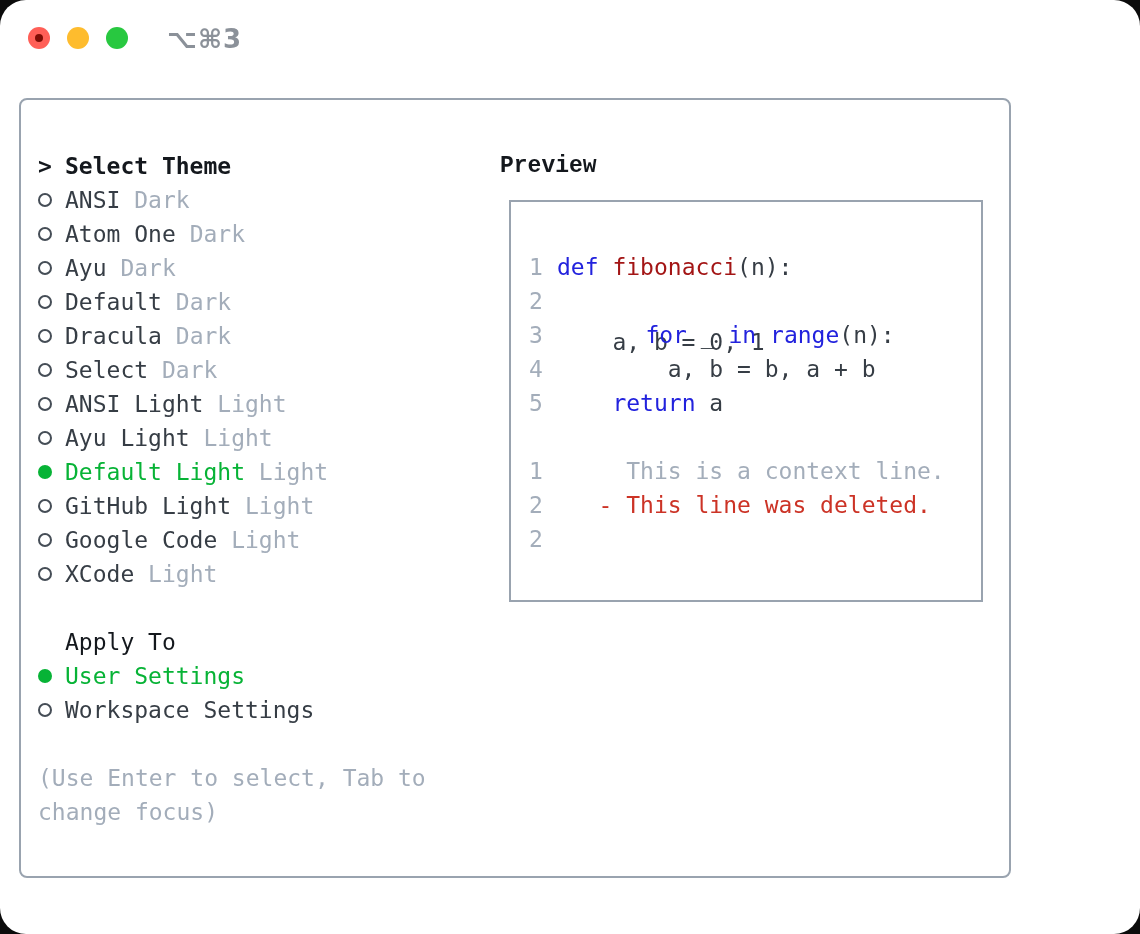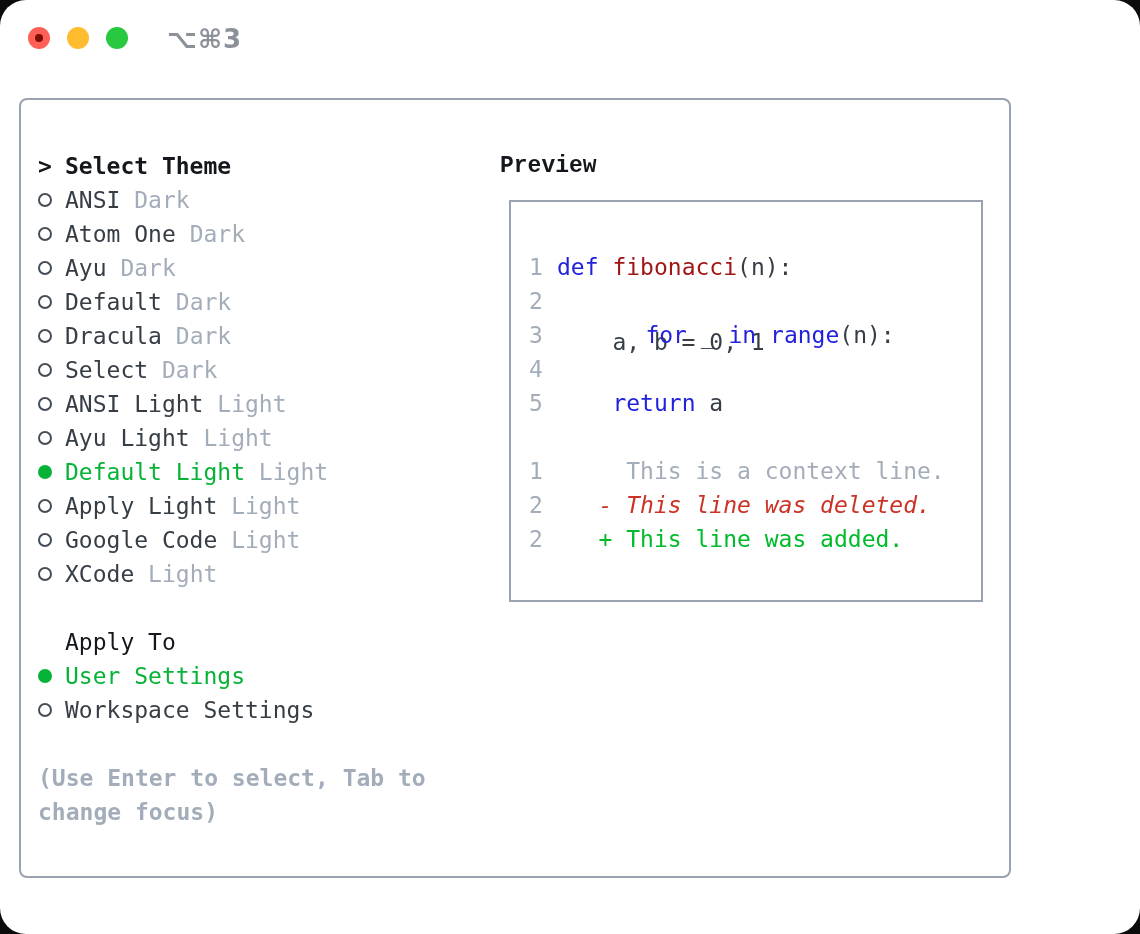--- a/index.html
+++ b/index.html
@@ -31,21 +31,21 @@
   .row{height:34px;display:flex;align-items:center;white-space:pre;}
   .row.header{font-weight:bold;color:var(--heading);}
   .row.subheader{color:var(--heading);text-align:center;}
   .marker{width:27px;display:flex;align-items:center;}
   .prompt{font-weight:bold;color:var(--heading);}
   .circle{width:14px;height:14px;border-radius:50%;border:2px solid #454d56;box-sizing:border-box;}
   .circle.filled{background:var(--accent_green);border:none;}
   .row.selected .label{color:var(--accent_green);}
   .variant{color:var(--muted);}
   .spacer{height:34px;}
-  .help-line{height:34px;line-height:34px;color:var(--muted);white-space:pre;font-weight:bold;}
+  .help-line{height:34px;line-height:34px;color:var(--muted);white-space:pre;}
   .preview-title{
     position:absolute;left:500px;top:149px;height:34px;line-height:34px;
     font-size:23px;font-weight:bold;color:var(--heading);font-family:Liberation Mono, monospace;
   }
   .preview-box{
     position:absolute;left:509px;top:200px;width:474px;height:402px;
     border:2px solid var(--border);box-sizing:border-box;
     padding:48px 0 0 18px;overflow:hidden;background:#fff;
   }
   .code-line{height:34px;line-height:34px;font-size:23px;white-space:pre;display:flex;}
@@ -72,21 +72,21 @@
     <div id="theme-list">
         <div class="row theme-row"><span class="marker"><span class="circle"></span></span><span class="label">ANSI</span><span class="variant"> Dark</span></div>
         <div class="row theme-row"><span class="marker"><span class="circle"></span></span><span class="label">Atom One</span><span class="variant"> Dark</span></div>
         <div class="row theme-row"><span class="marker"><span class="circle"></span></span><span class="label">Ayu</span><span class="variant"> Dark</span></div>
         <div class="row theme-row"><span class="marker"><span class="circle"></span></span><span class="label">Default</span><span class="variant"> Dark</span></div>
         <div class="row theme-row"><span class="marker"><span class="circle"></span></span><span class="label">Dracula</span><span class="variant"> Dark</span></div>
         <div class="row theme-row"><span class="marker"><span class="circle"></span></span><span class="label">Select</span><span class="variant"> Dark</span></div>
         <div class="row theme-row"><span class="marker"><span class="circle"></span></span><span class="label">ANSI Light</span><span class="variant"> Light</span></div>
         <div class="row theme-row"><span class="marker"><span class="circle"></span></span><span class="label">Ayu Light</span><span class="variant"> Light</span></div>
         <div class="row theme-row selected"><span class="marker"><span class="circle filled"></span></span><span class="label">Default Light</span><span class="variant"> Light</span></div>
-        <div class="row theme-row"><span class="marker"><span class="circle"></span></span><span class="label">Apply Light</span><span class="variant"> Light</span></div>
+        <div class="row theme-row"><span class="marker"><span class="circle"></span></span><span class="label">GitHub Light</span><span class="variant"> Light</span></div>
         <div class="row theme-row"><span class="marker"><span class="circle"></span></span><span class="label">Google Code</span><span class="variant"> Light</span></div>
         <div class="row theme-row"><span class="marker"><span class="circle"></span></span><span class="label">XCode</span><span class="variant"> Light</span></div>
       </div>
     <div class="spacer"></div>
     <div class="row subheader">
       <span class="marker"></span><span>Apply To</span>
     </div>
     <div id="apply-list">
         <div class="row apply-row selected"><span class="marker"><span class="circle filled"></span></span><span class="label">User Settings</span></div>
         <div class="row apply-row"><span class="marker"><span class="circle"></span></span><span class="label">Workspace Settings</span></div>
@@ -95,22 +95,22 @@
     <div class="help-line">(Use Enter to select, Tab to</div>
     <div class="help-line">change focus)</div>
   </div>
 
   <div class="preview-title">Preview</div>
   <div class="preview-box">
     <div id="preview-lines">
         <div class="code-line"><span class="ln">1</span><span style="color: var(--keyword_blue);">def</span><span style="color: var(--text);"> </span><span style="color: var(--function_red);">fibonacci</span><span style="color: var(--text);">(n):</span></div>
         <div class="code-line"><span class="ln">2</span><span style="color: var(--text); margin-top: 41px;">    a, b = 0, 1</span></div>
         <div class="code-line"><span class="ln">3</span><span style="color: var(--text);">    </span><span style="color: var(--keyword_blue); margin-left: 33px;">for</span><span style="color: var(--text);"> _ </span><span style="color: var(--keyword_blue);">in</span><span style="color: var(--text);"> </span><span style="color: var(--keyword_blue);">range</span><span style="color: var(--text);">(n):</span></div>
-        <div class="code-line"><span class="ln">4</span></div>
+        <div class="code-line"><span class="ln">4</span><span style="color: var(--text);">        a, b = b, a + b</span></div>
         <div class="code-line"><span class="ln">5</span><span style="color: var(--text);">    </span><span style="color: var(--keyword_blue);">return</span><span style="color: var(--text);"> a</span></div>
         <div class="code-line"><span class="ln"></span></div>
         <div class="code-line"><span class="ln">1</span><span style="color: var(--muted); text-align: center;">     This is a context line.</span></div>
-        <div class="code-line"><span class="ln">2</span><span style="color: var(--deleted_red); font-style: italic;">   - This line was deleted.</span></div>
-        <div class="code-line"><span class="ln">2</span><span style="color: var(--added_green);">   + This line was added.</span></div>
+        <div class="code-line"><span class="ln">2</span><span style="color: var(--deleted_red);">   - This line was deleted.</span></div>
+        <div class="code-line"><span class="ln">2</span></div>
       </div>
   </div>
 
 </div>
 
 </body></html>

